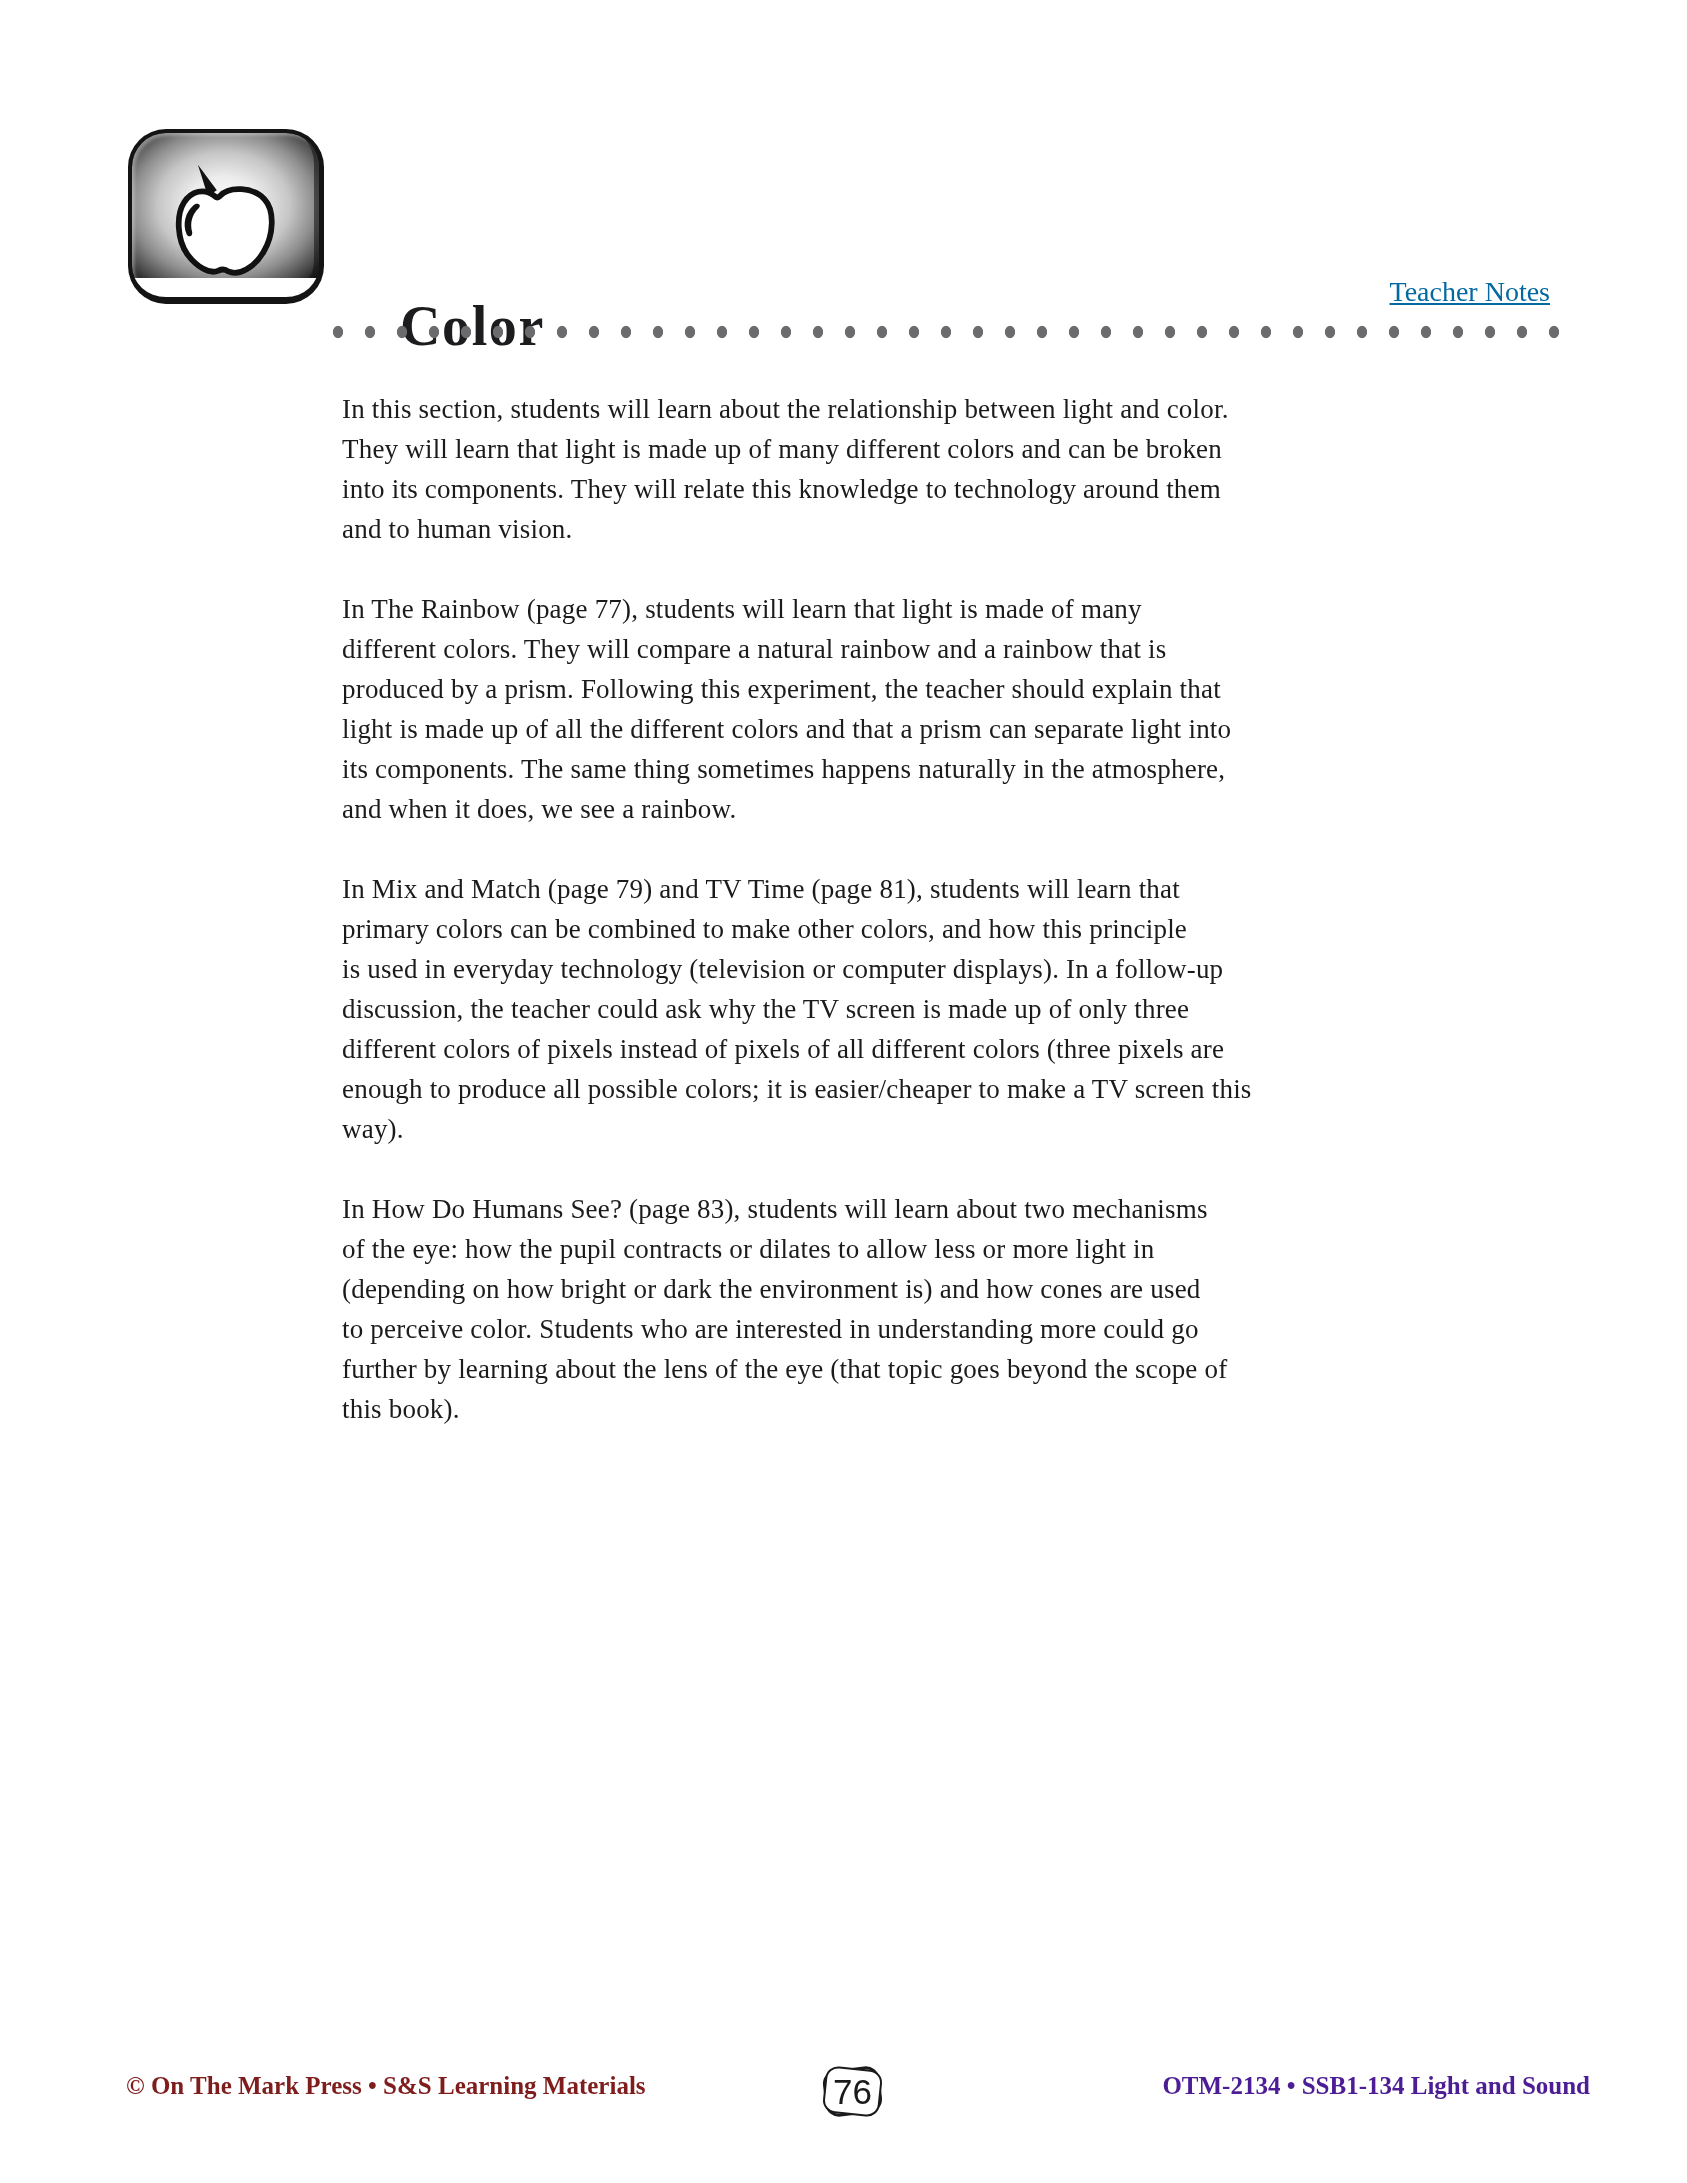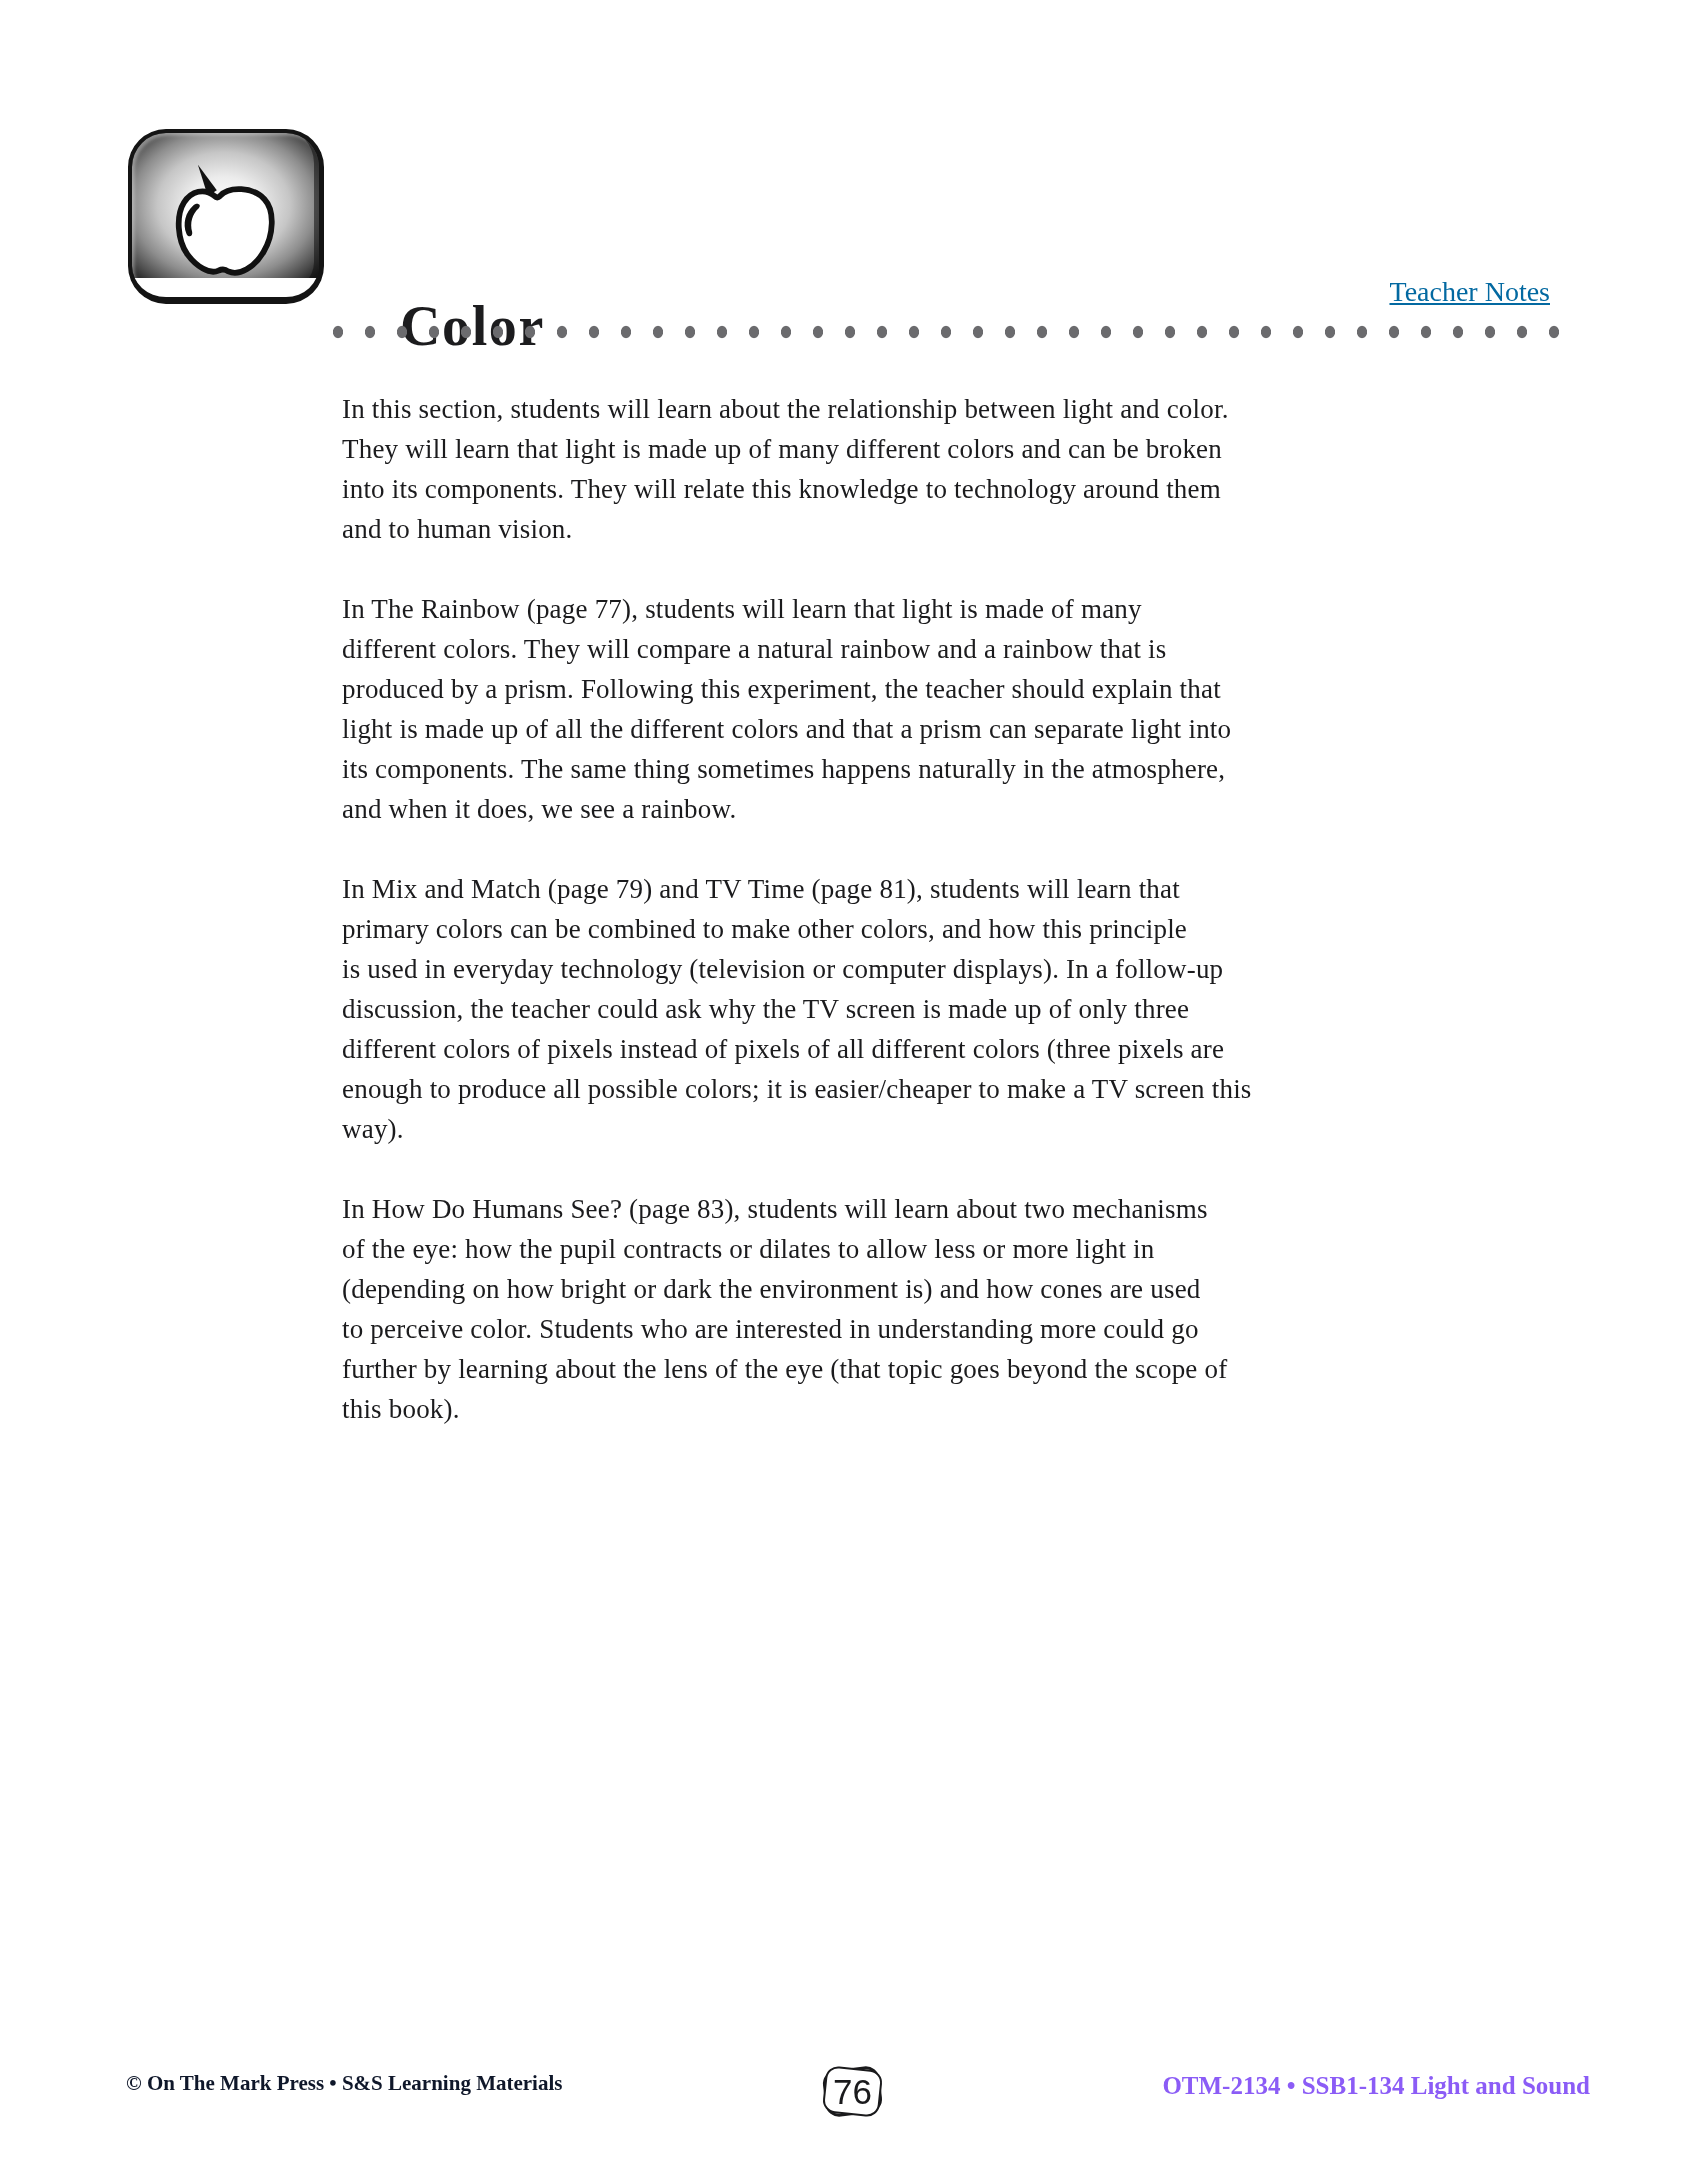--- a/index.html
+++ b/index.html
@@ -58,27 +58,27 @@
     font-size:27px; line-height:40px;
     letter-spacing:0.2px;
     color:#1b1b1d;
   }
   .body-text p { margin:0 0 40px 8px; }
   .body-text b { font-weight:normal; }
 
   
   .footer-left {
     position:absolute; left:126px; top:2073px;
-    font-size:21px; line-height:1; font-weight:bold;
-    color:#0f172a;
+    font-size:25px; line-height:1; font-weight:bold;
+    color:#7f1d1d;
   }
   .footer-right {
     position:absolute; right:97px; top:2073px;
     font-size:25px; line-height:1; font-weight:bold;
-    color:#8b5cf6;
+    color:#4c1d95;
   }
   .page-badge {
     position:absolute; left:823px; top:2067px;
     width:59px; height:49px;
   }
   .page-badge::before {
     content:""; position:absolute; inset:0.8px;
     border:3.3px solid #1a1a1c; border-radius:14px;
     transform:rotate(-7deg);
   }

